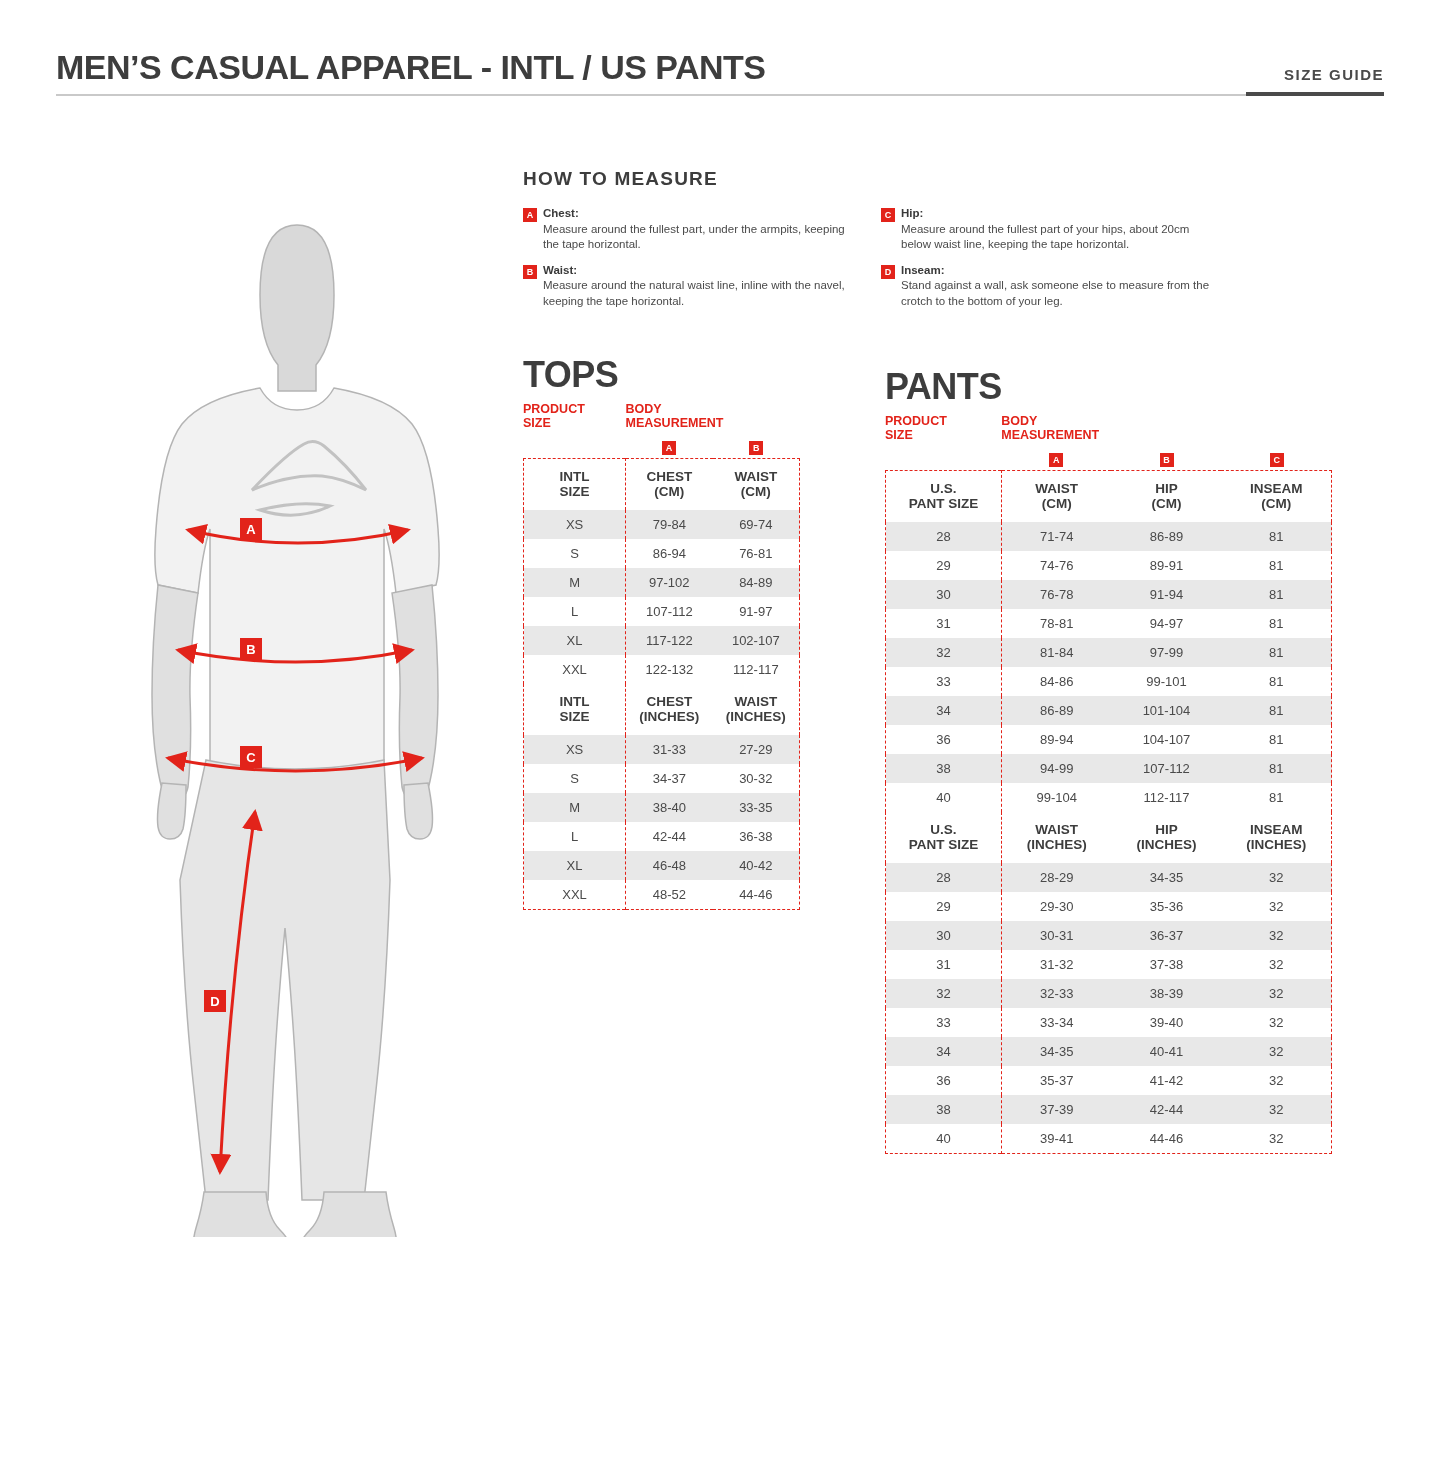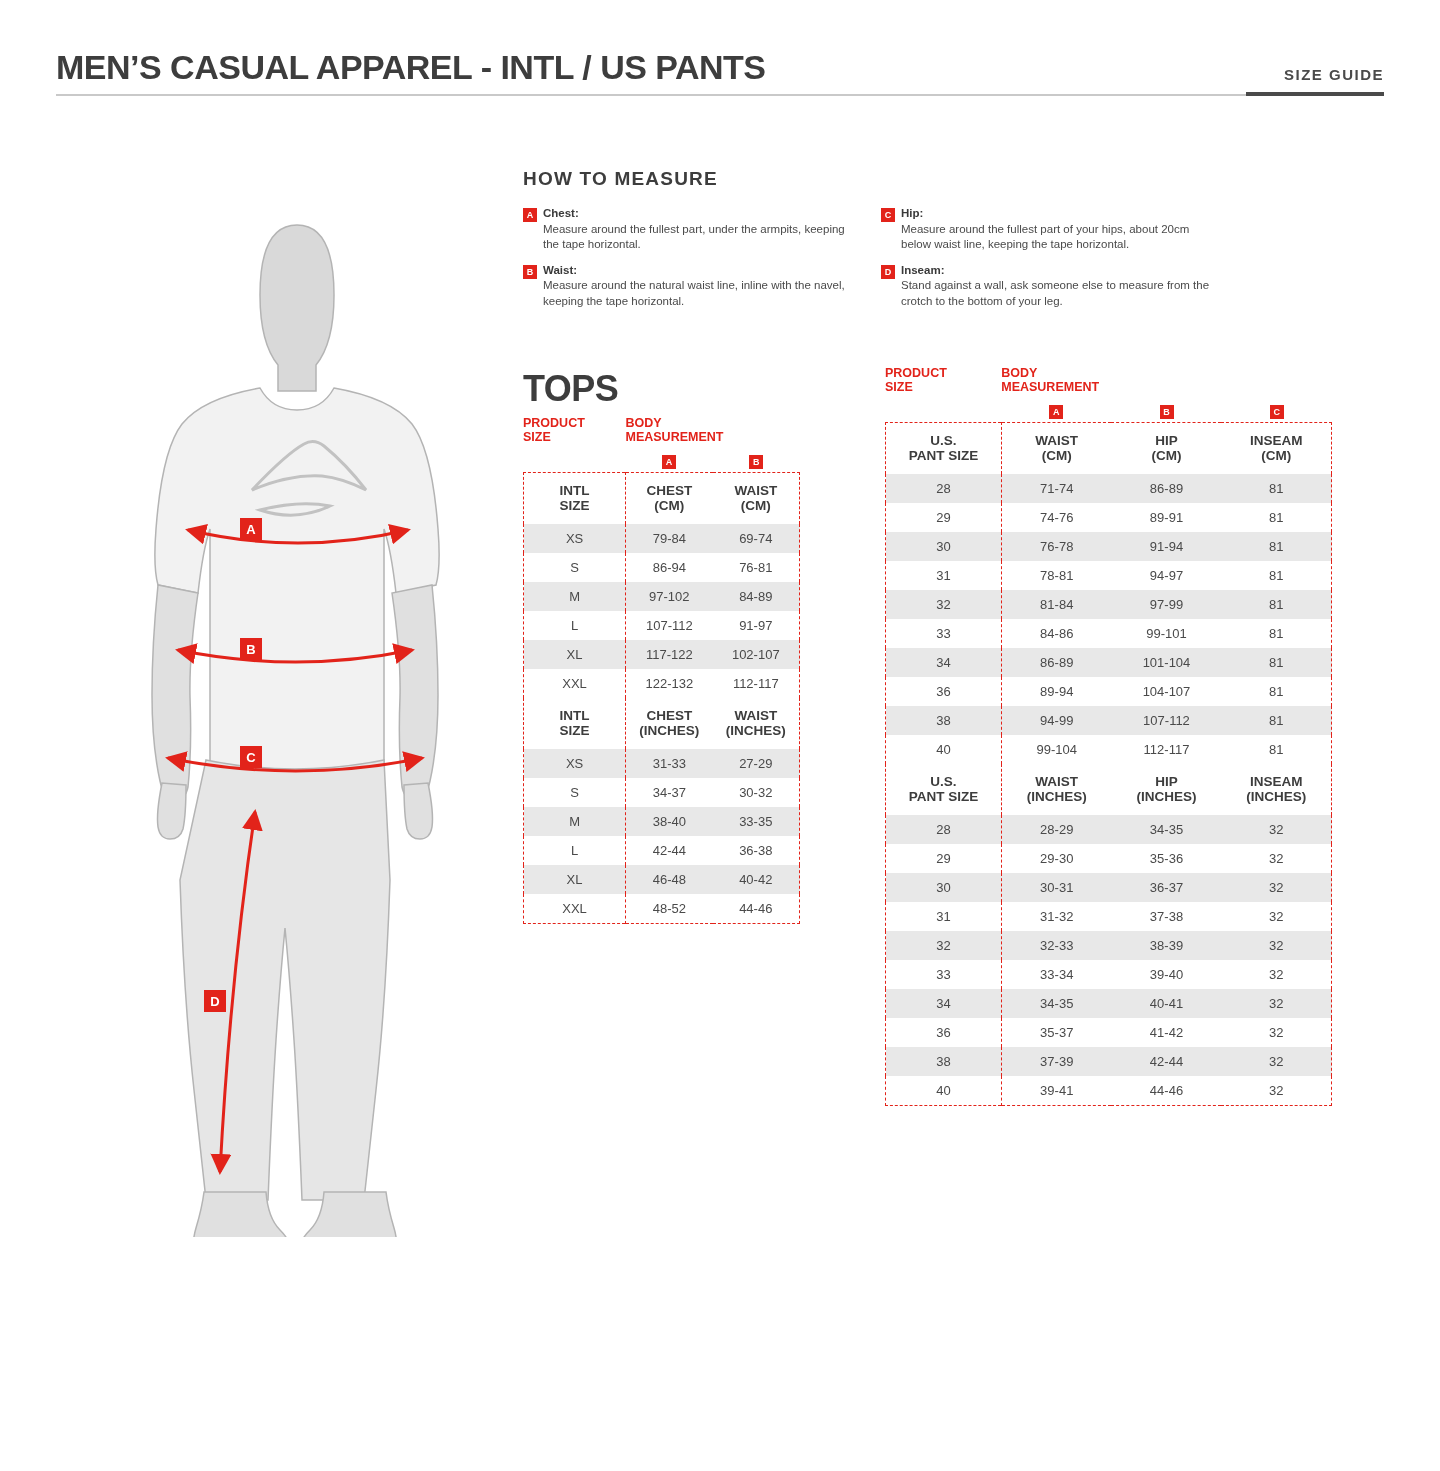--- a/index.html
+++ b/index.html
@@ -193,21 +193,21 @@
           <span class="badge">D</span>
           <span class="howto-text">
             <b>Inseam:</b><br>
             <span>Stand against a wall, ask someone else to measure from the crotch to the bottom of your leg.</span>
           </span>
         </div>
       </div>
     </div>
   </div>
 
-  <div class="tbl-block" style="left:523px; top:368px; width:277px;">
+  <div class="tbl-block" style="left:523px; top:354px; width:277px;">
     <div class="tbl-title">TOPS</div>
     <div class="tbl-headlabels">
       <div style="width:37%;">
         <div>PRODUCT</div>
           <div>SIZE</div>
       </div>
       <div style="width:63%;">
         <div>BODY</div>
           <div>MEASUREMENT</div>
       </div>
@@ -305,20 +305,21 @@
           <tr class="">
             <td class="vsep">XXL</td>
             <td class="">48-52</td>
             <td class="">44-46</td>
           </tr>
         </tbody>
       </table>
   </div>
 
   <div class="tbl-block" style="left:885px; top:366px; width:447px;">
+    <div class="tbl-title">PANTS</div>
     <div class="tbl-headlabels">
       <div style="width:26%;">
         <div>PRODUCT</div>
           <div>SIZE</div>
       </div>
       <div style="width:74%;">
         <div>BODY</div>
           <div>MEASUREMENT</div>
       </div>
     </div>

